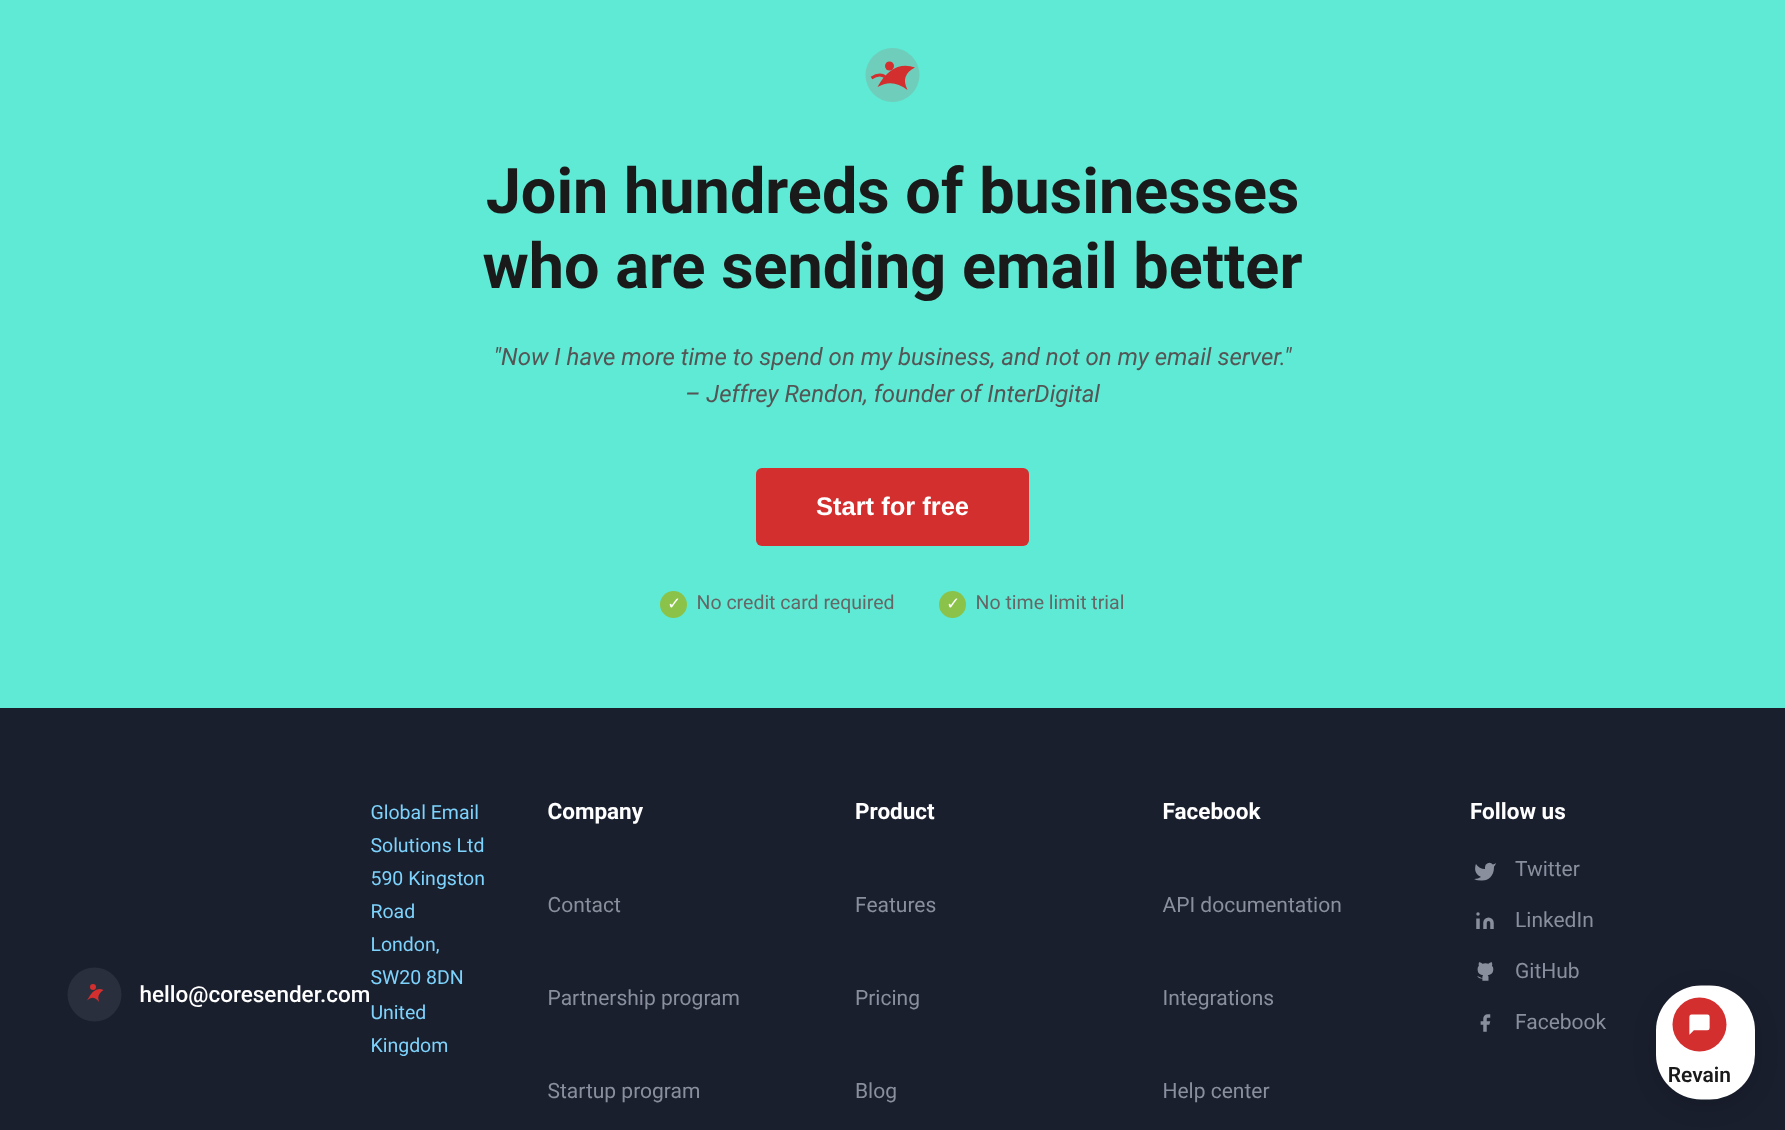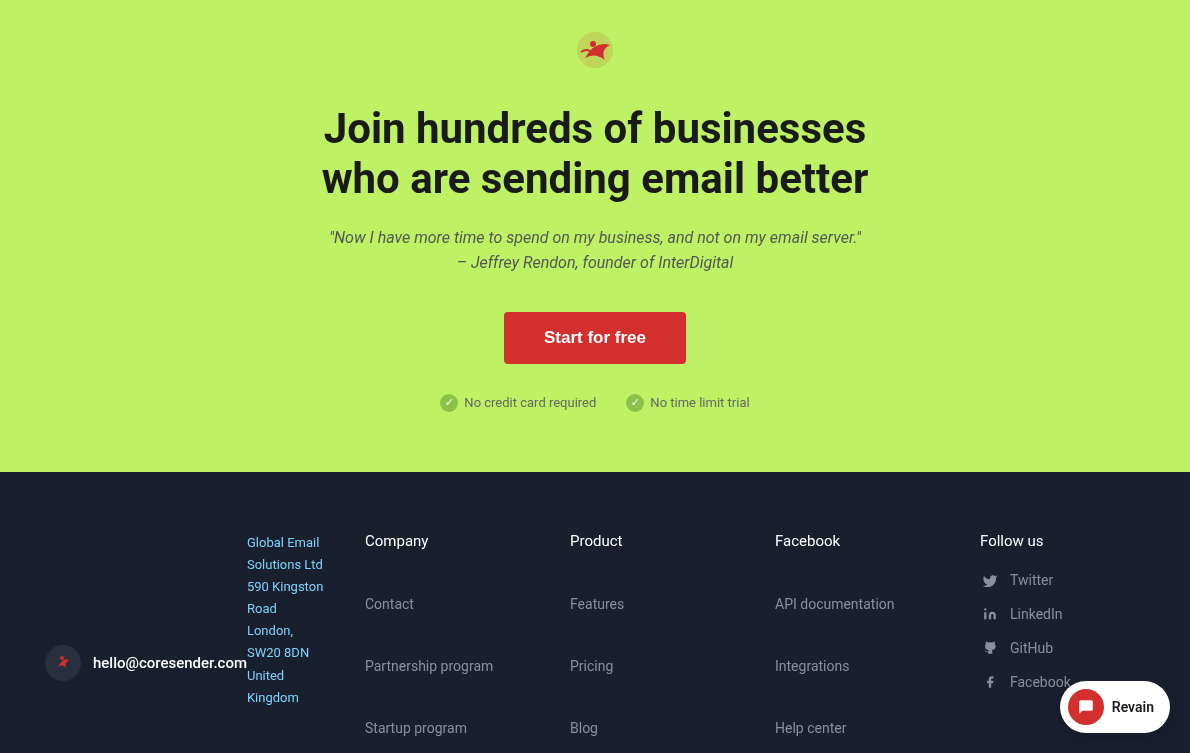--- a/index.html
+++ b/index.html
@@ -1,20 +1,20 @@
 <!DOCTYPE html>
 <html><head>
   <meta charset="utf-8">
   <style>
     * { margin: 0; padding: 0; box-sizing: border-box; }
     body { font-family: -apple-system, BlinkMacSystemFont, 'Segoe UI', Roboto, sans-serif; background: #f5f5f5; }
 
     
     .hero {
-      background: #bef264;
+      background: #5eead4;
       text-align: center;
       padding: 30px 10px 60px;
     }
     .logo-area {
       margin-bottom: 20px;
     }
     .hero-title {
       font-size: 42px;
       font-weight: 700;
       color: #1a1a1a;
@@ -104,21 +104,21 @@
       font-weight: 500;
     }
     .brand-address {
       font-size: 13px;
       color: #7dd3fc;
       line-height: 1.7;
     }
     .footer-col-title {
       color: #fff;
       font-size: 15px;
-      font-weight: 400;
+      font-weight: 700;
       margin-bottom: 20px;
     }
     .footer-link {
       display: block;
       color: #8a8f9e;
       font-size: 14px;
       text-decoration: none;
       margin-bottom: 12px;
       cursor: pointer;
       margin-top: 46px;
@@ -162,20 +162,21 @@
       right: 20px;
       display: flex;
       align-items: center;
       gap: 8px;
       background: #fff;
       border-radius: 30px;
       padding: 8px 16px 8px 8px;
       box-shadow: 0 4px 16px rgba(0,0,0,0.15);
       cursor: pointer;
       z-index: 1000;
+      flex-direction: column;
     }
     .revain-circle {
       width: 36px;
       height: 36px;
       background: #d32f2f;
       border-radius: 50%;
       display: flex;
       align-items: center;
       justify-content: center;
       color: white;

